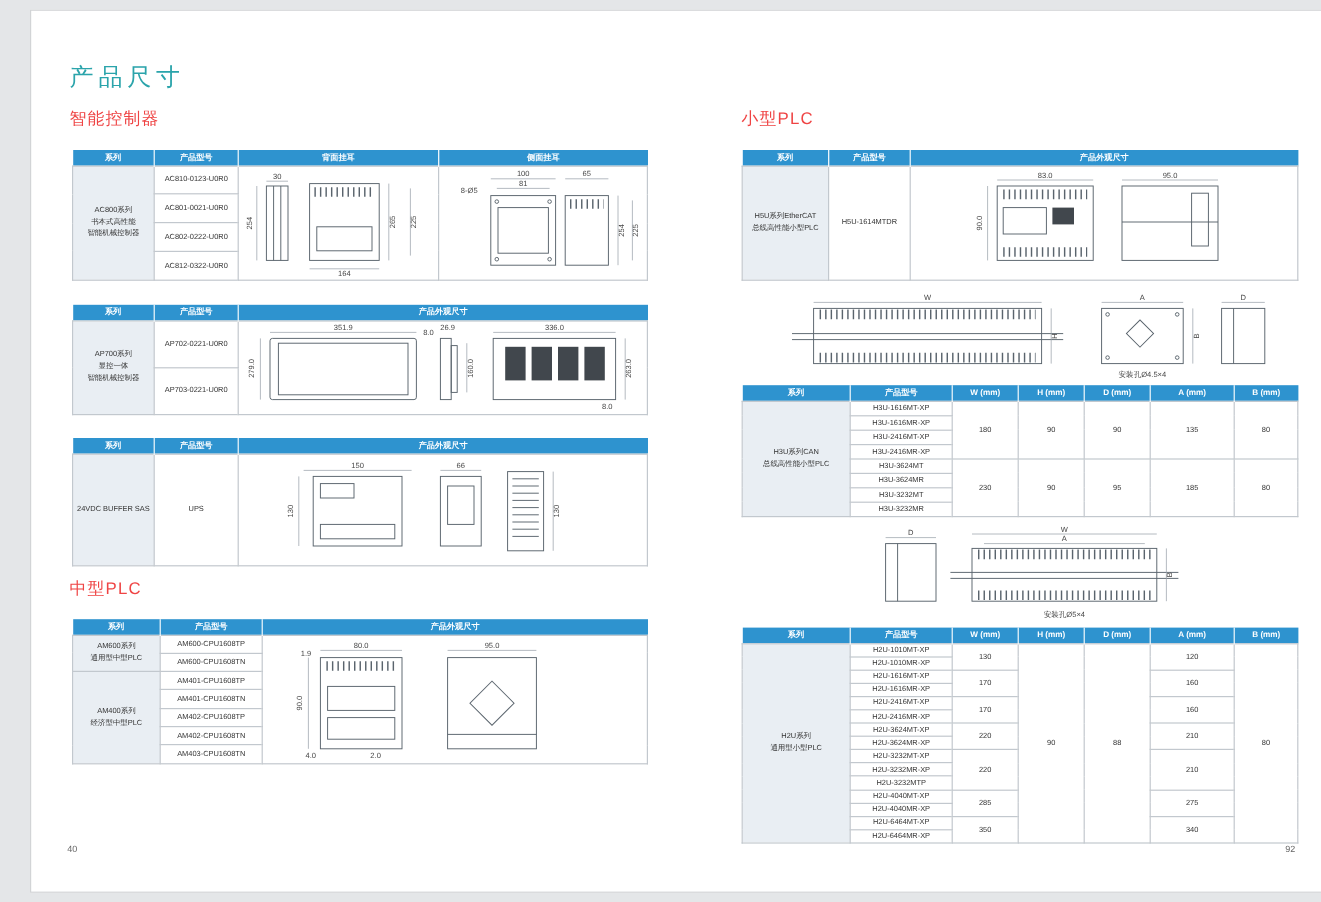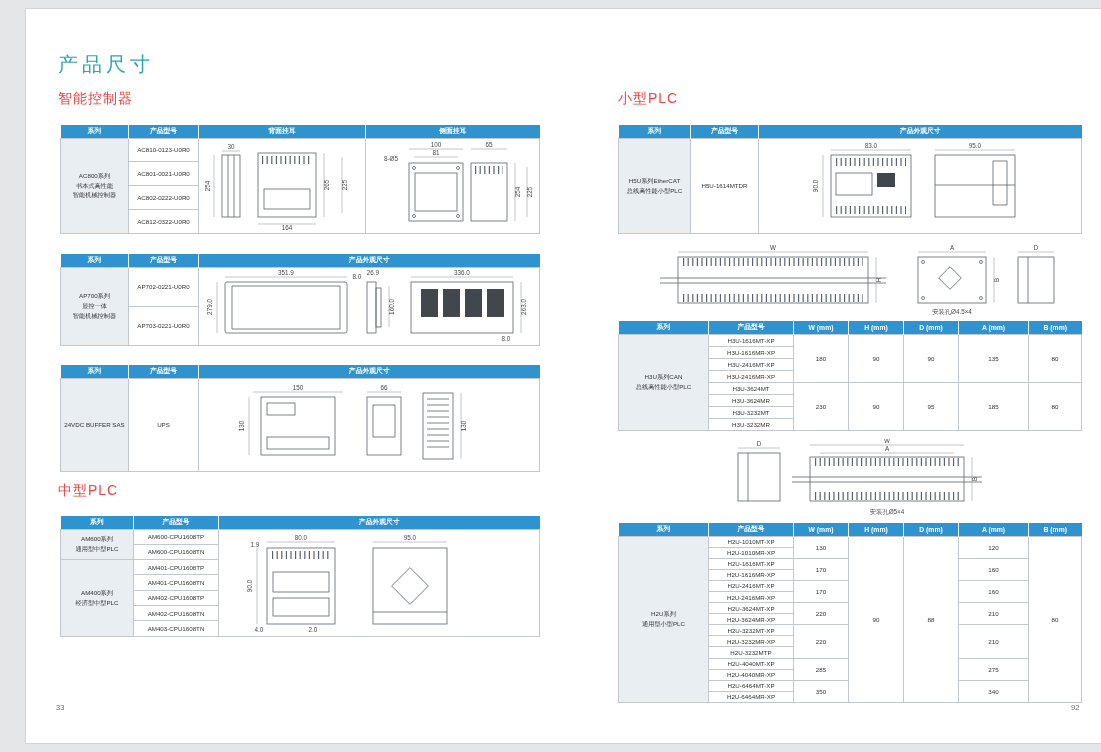--- a/index.html
+++ b/index.html
@@ -274,21 +274,21 @@
         </tr>
       <tr>
           <td class="model">AM402-CPU1608TN</td>
         </tr>
       <tr>
           <td class="model">AM403-CPU1608TN</td>
         </tr>
     </tbody>
   </table>
 
-  <div class="pageno" style="left:30px;top:694px">33</div>
+  <div class="pageno" style="left:30px;top:694px">40</div>
 
   <div class="sec" style="left:592px;top:81px">小型PLC</div>
 
   <table class="tbl t5" style="left:592px;top:116px;width:463px">
     <colgroup>
         <col style="width:72px">
         <col style="width:68px">
         <col style="width:323px">
       </colgroup>
     <thead>

